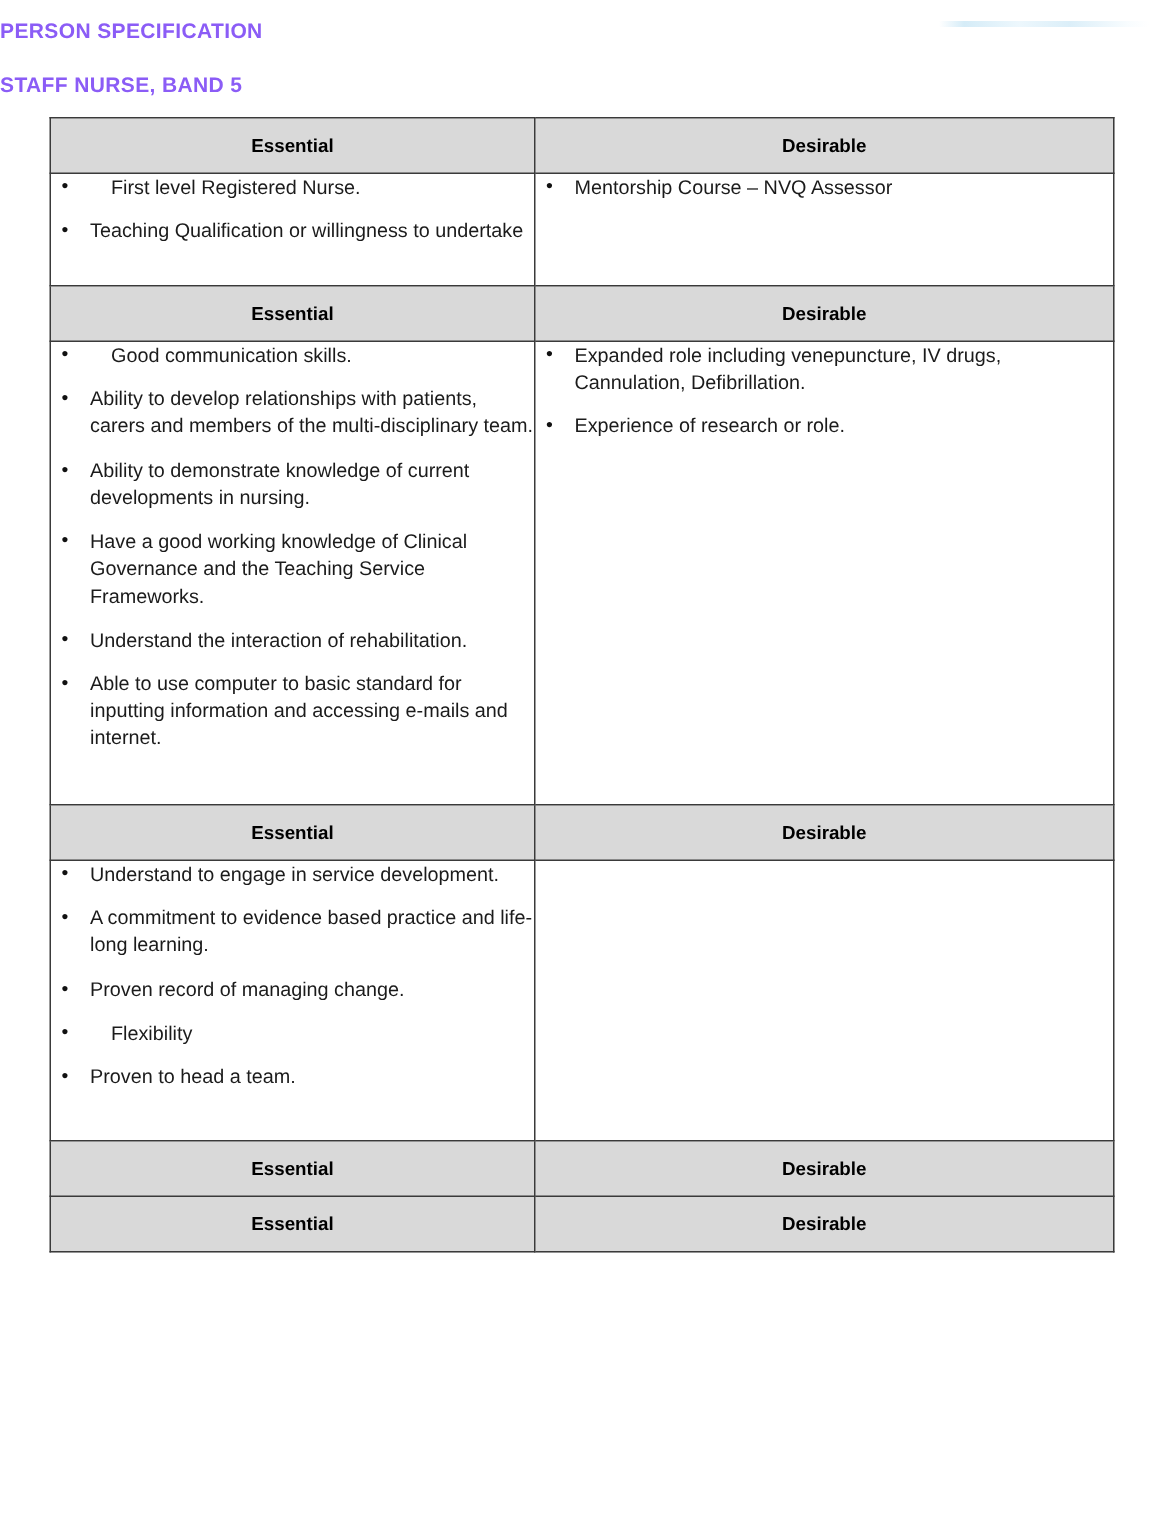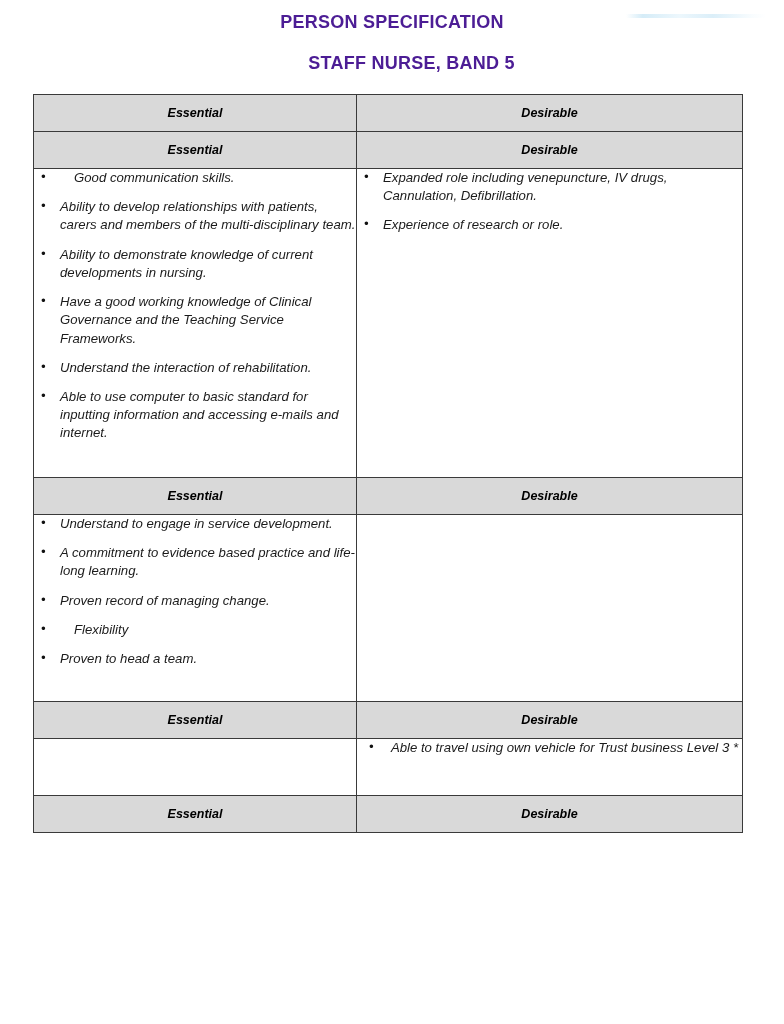--- a/index.html
+++ b/index.html
@@ -34,37 +34,35 @@
         rgba(225,240,250,0.0) 0%,
         rgba(200,230,245,0.85) 12%,
         rgba(215,238,250,0.5) 38%,
         rgba(205,232,246,0.8) 62%,
         rgba(225,243,252,0.25) 90%,
         rgba(255,255,255,0) 100%);
     opacity: .9;
   }
 
   .doc-title {
-    text-align: center;
     font-weight: bold;
-    font-size: 18px;
+    font-size: 14px;
     letter-spacing: .25px;
-    color: #4c1d95;
+    color: #8b5cf6;
   }
   #title-main { margin-top: 12px; }
-  #title-sub  { margin-top: 20px; padding-left: 39px; }
+  #title-sub  { margin-top: 20px; }
 
   table.spec {
     position: absolute;
     left: 33px;
-    top: 82px;
+    top: 66px;
     width: 709px;
     border-collapse: collapse;
     table-layout: fixed;
-    font-style: italic;
   }
   table.spec col.c-ess  { width: 323px; }
   table.spec col.c-des  { width: 386px; }
 
   table.spec td {
     border: 1.3px solid #3a3a3a;
     vertical-align: top;
     padding: 0;
   }
 
@@ -143,20 +141,33 @@
     <colgroup>
       <col class="c-ess">
       <col class="c-des">
     </colgroup>
     <tbody>
 
       <tr class="hdr-row">
         <td>Essential</td>
         <td>Desirable</td>
       </tr>
+      <tr>
+        <td class="body-cell h-sec1">
+          <ul class="items">
+            <li class="indent">First level Registered Nurse.</li>
+            <li>Teaching Qualification or willingness to undertake</li>
+          </ul>
+        </td>
+        <td class="body-cell h-sec1">
+          <ul class="items">
+            <li>Mentorship Course – NVQ Assessor</li>
+          </ul>
+        </td>
+      </tr>
 
       <tr class="hdr-row">
         <td>Essential</td>
         <td>Desirable</td>
       </tr>
       <tr>
         <td class="body-cell h-sec2">
           <ul class="items">
             <li class="indent">Good communication skills.</li>
             <li>Ability to develop relationships with patients, carers and members of the multi-disciplinary team.</li>
@@ -190,30 +201,20 @@
         </td>
         <td class="body-cell h-sec3">
           <div class="cell-empty"></div>
         </td>
       </tr>
 
       <tr class="hdr-row">
         <td>Essential</td>
         <td>Desirable</td>
       </tr>
-      <tr>
-        <td class="body-cell h-sec4">
-          <div class="cell-empty"></div>
-        </td>
-        <td class="body-cell h-sec4 pad-top-md">
-          <ul class="items centered">
-            <li>Able to travel using own vehicle for Trust business Level 3 *</li>
-          </ul>
-        </td>
-      </tr>
 
       <tr class="hdr-row">
         <td>Essential</td>
         <td>Desirable</td>
       </tr>
 
     </tbody>
   </table>
 </div>
 

